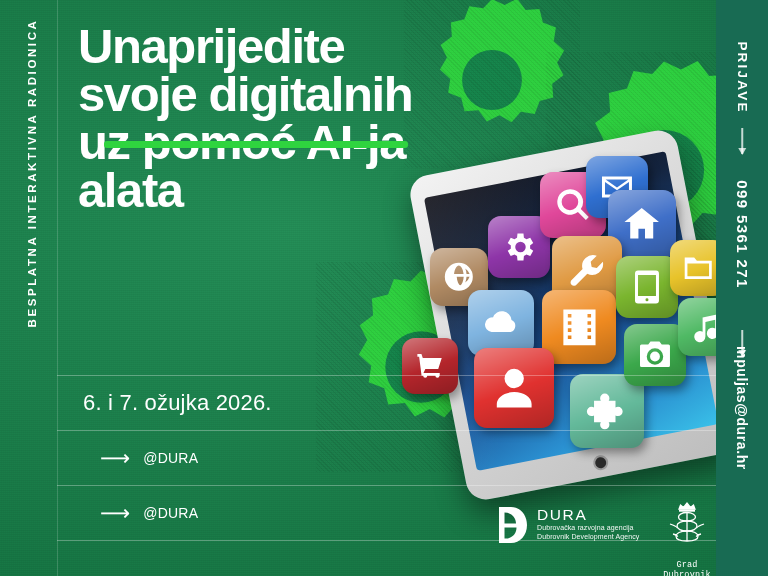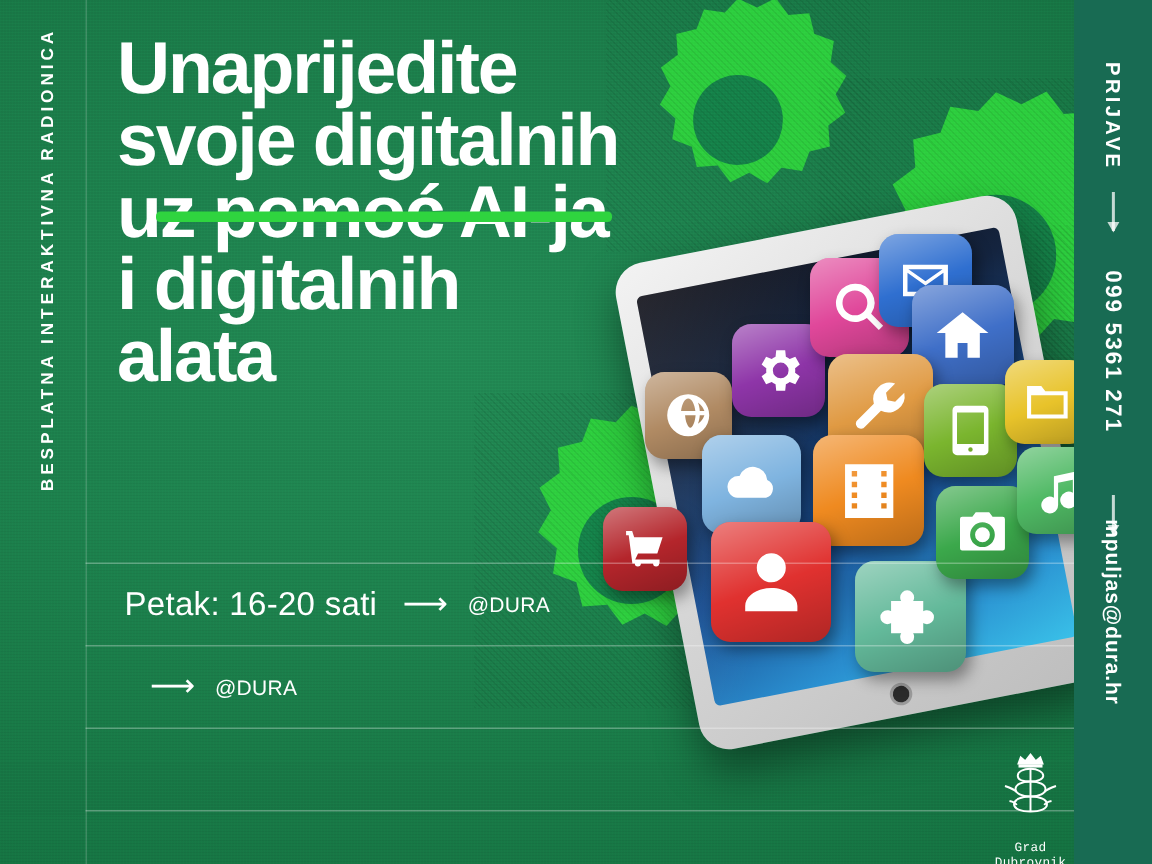--- a/index.html
+++ b/index.html
@@ -269,29 +269,30 @@
               <path d="M20 3L9 5.4v10.2a4 4 0 102 3.4V8.5l7-1.5v6.2a4 4 0 102 3.4V3z"></path>
             </svg></span>
         </div>
       </div>
   </div>
 
   <div id="headline">
     <span class="ln">Unaprijedite</span>
     <span class="ln">svoje digitalnih</span>
     <span class="ln">uz pomoć AI-ja</span>
-    <span class="ln">i digitalnih</span>
     <span class="ln">alata</span>
   </div>
   <div id="underline"></div>
 
   <div id="details">
+      <div class="detail-row">
+        <span>6. i 7. ožujka 2026.</span>
+      </div>
       <div class="hline" style="left: 0px; right: 0px; top: 0px;"></div>
       <div class="detail-row">
-        <span>Petak: 16-20 sati</span>
         <span class="arrow">⟶</span>
         <span class="venue">@DURA</span>
       </div>
       <div class="hline" style="left: 0px; right: 0px; top: 55px;"></div>
       <div class="detail-row">
         <span class="arrow">⟶</span>
         <span class="venue">@DURA</span>
       </div>
       <div class="hline" style="left: 0px; right: 0px; top: 110px;"></div>
       <div class="hline" style="left: 0px; right: 0px; top: 165px;"></div>
@@ -303,20 +304,32 @@
 
   <div id="right-rail">
     <div class="rail-item" id="rail-prijave">PRIJAVE</div>
     <div class="rail-arrow" id="rail-arrow-1"></div>
     <div class="rail-item" id="rail-phone">099 5361 271</div>
     <div class="rail-arrow" id="rail-arrow-2"></div>
     <div class="rail-item" id="rail-mail">mpuljas@dura.hr</div>
   </div>
 
   <div id="footer">
+    <div id="dura-logo">
+      <div id="dura-mark">
+        <svg viewBox="0 0 30 38">
+            <path fill="#ffffff" d="M1 1h12c9 0 16 7.5 16 18s-7 18-16 18H1V1zm5.5 5.5v11h11.5c0-6-4.5-11-11.5-11zm0 15v11h.8c7 0 11.2-5 11.2-11H6.5z"></path>
+          </svg>
+      </div>
+      <div id="dura-text">
+        <div id="dura-name">DURA</div>
+        <div id="dura-sub1">Dubrovačka razvojna agencija</div>
+        <div id="dura-sub2">Dubrovnik Development Agency</div>
+      </div>
+    </div>
     <div id="grad-logo">
       <div id="grad-crest">
         <svg viewBox="0 0 46 44">
           <g fill="none" stroke="#ffffff" stroke-width="1.3">
             <path d="M15 9h16l-1.5-4-3 2.5L23 3l-3.5 4.5-3-2.5z" fill="#fff"></path>
             <rect x="15" y="9.5" width="16" height="2.2" fill="#fff" stroke="none"></rect>
             <path d="M23 12.5c-5 0-8.5 2-8.5 4.6S18 21 23 21s8.5-1.8 8.5-3.9-3.5-4.6-8.5-4.6z"></path>
             <path d="M23 21c-6 0-10 2.2-10 5s4 5 10 5 10-2.2 10-5-4-5-10-5z"></path>
             <path d="M23 31c-6.5 0-11 2.2-11 5.2S16.5 41 23 41s11-1.8 11-4.8S29.5 31 23 31z"></path>
             <path d="M23 12.5V41M6 24c3 1 6 2 7.6 4M40 24c-3 1-6 2-7.6 4M9 34c2.5.5 4 1.3 4.8 2.6M37 34c-2.5.5-4 1.3-4.8 2.6"></path>

